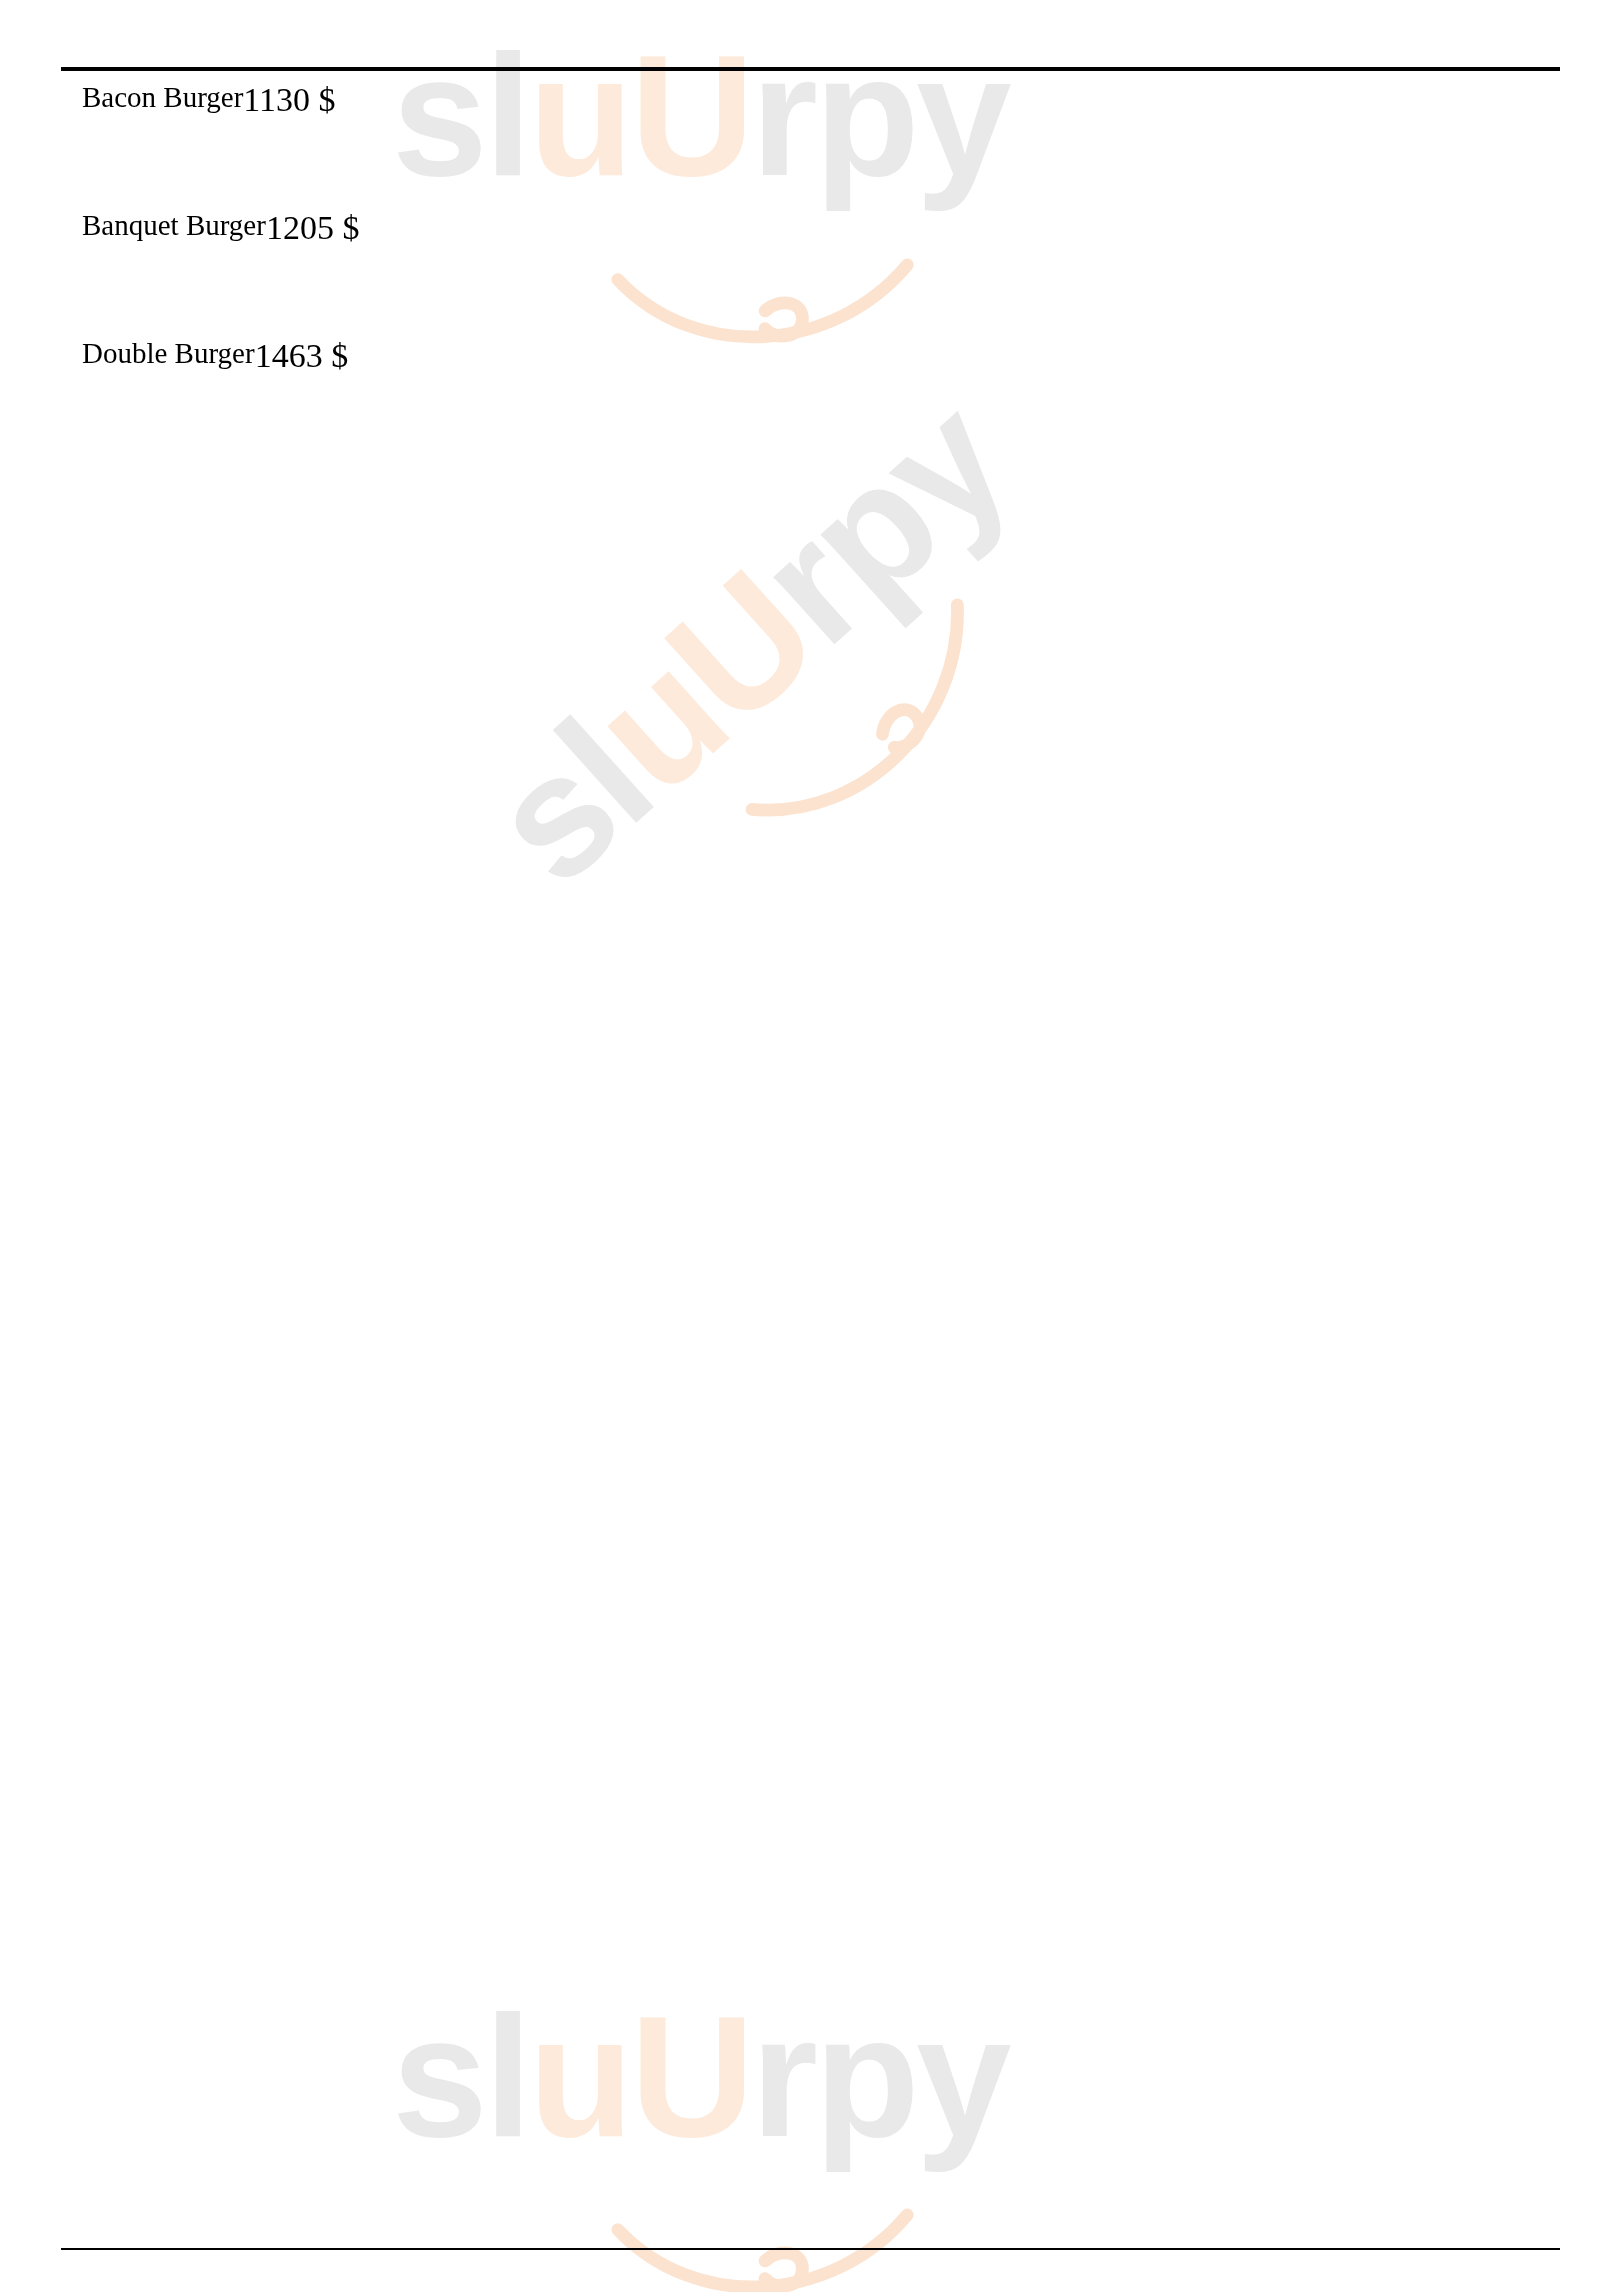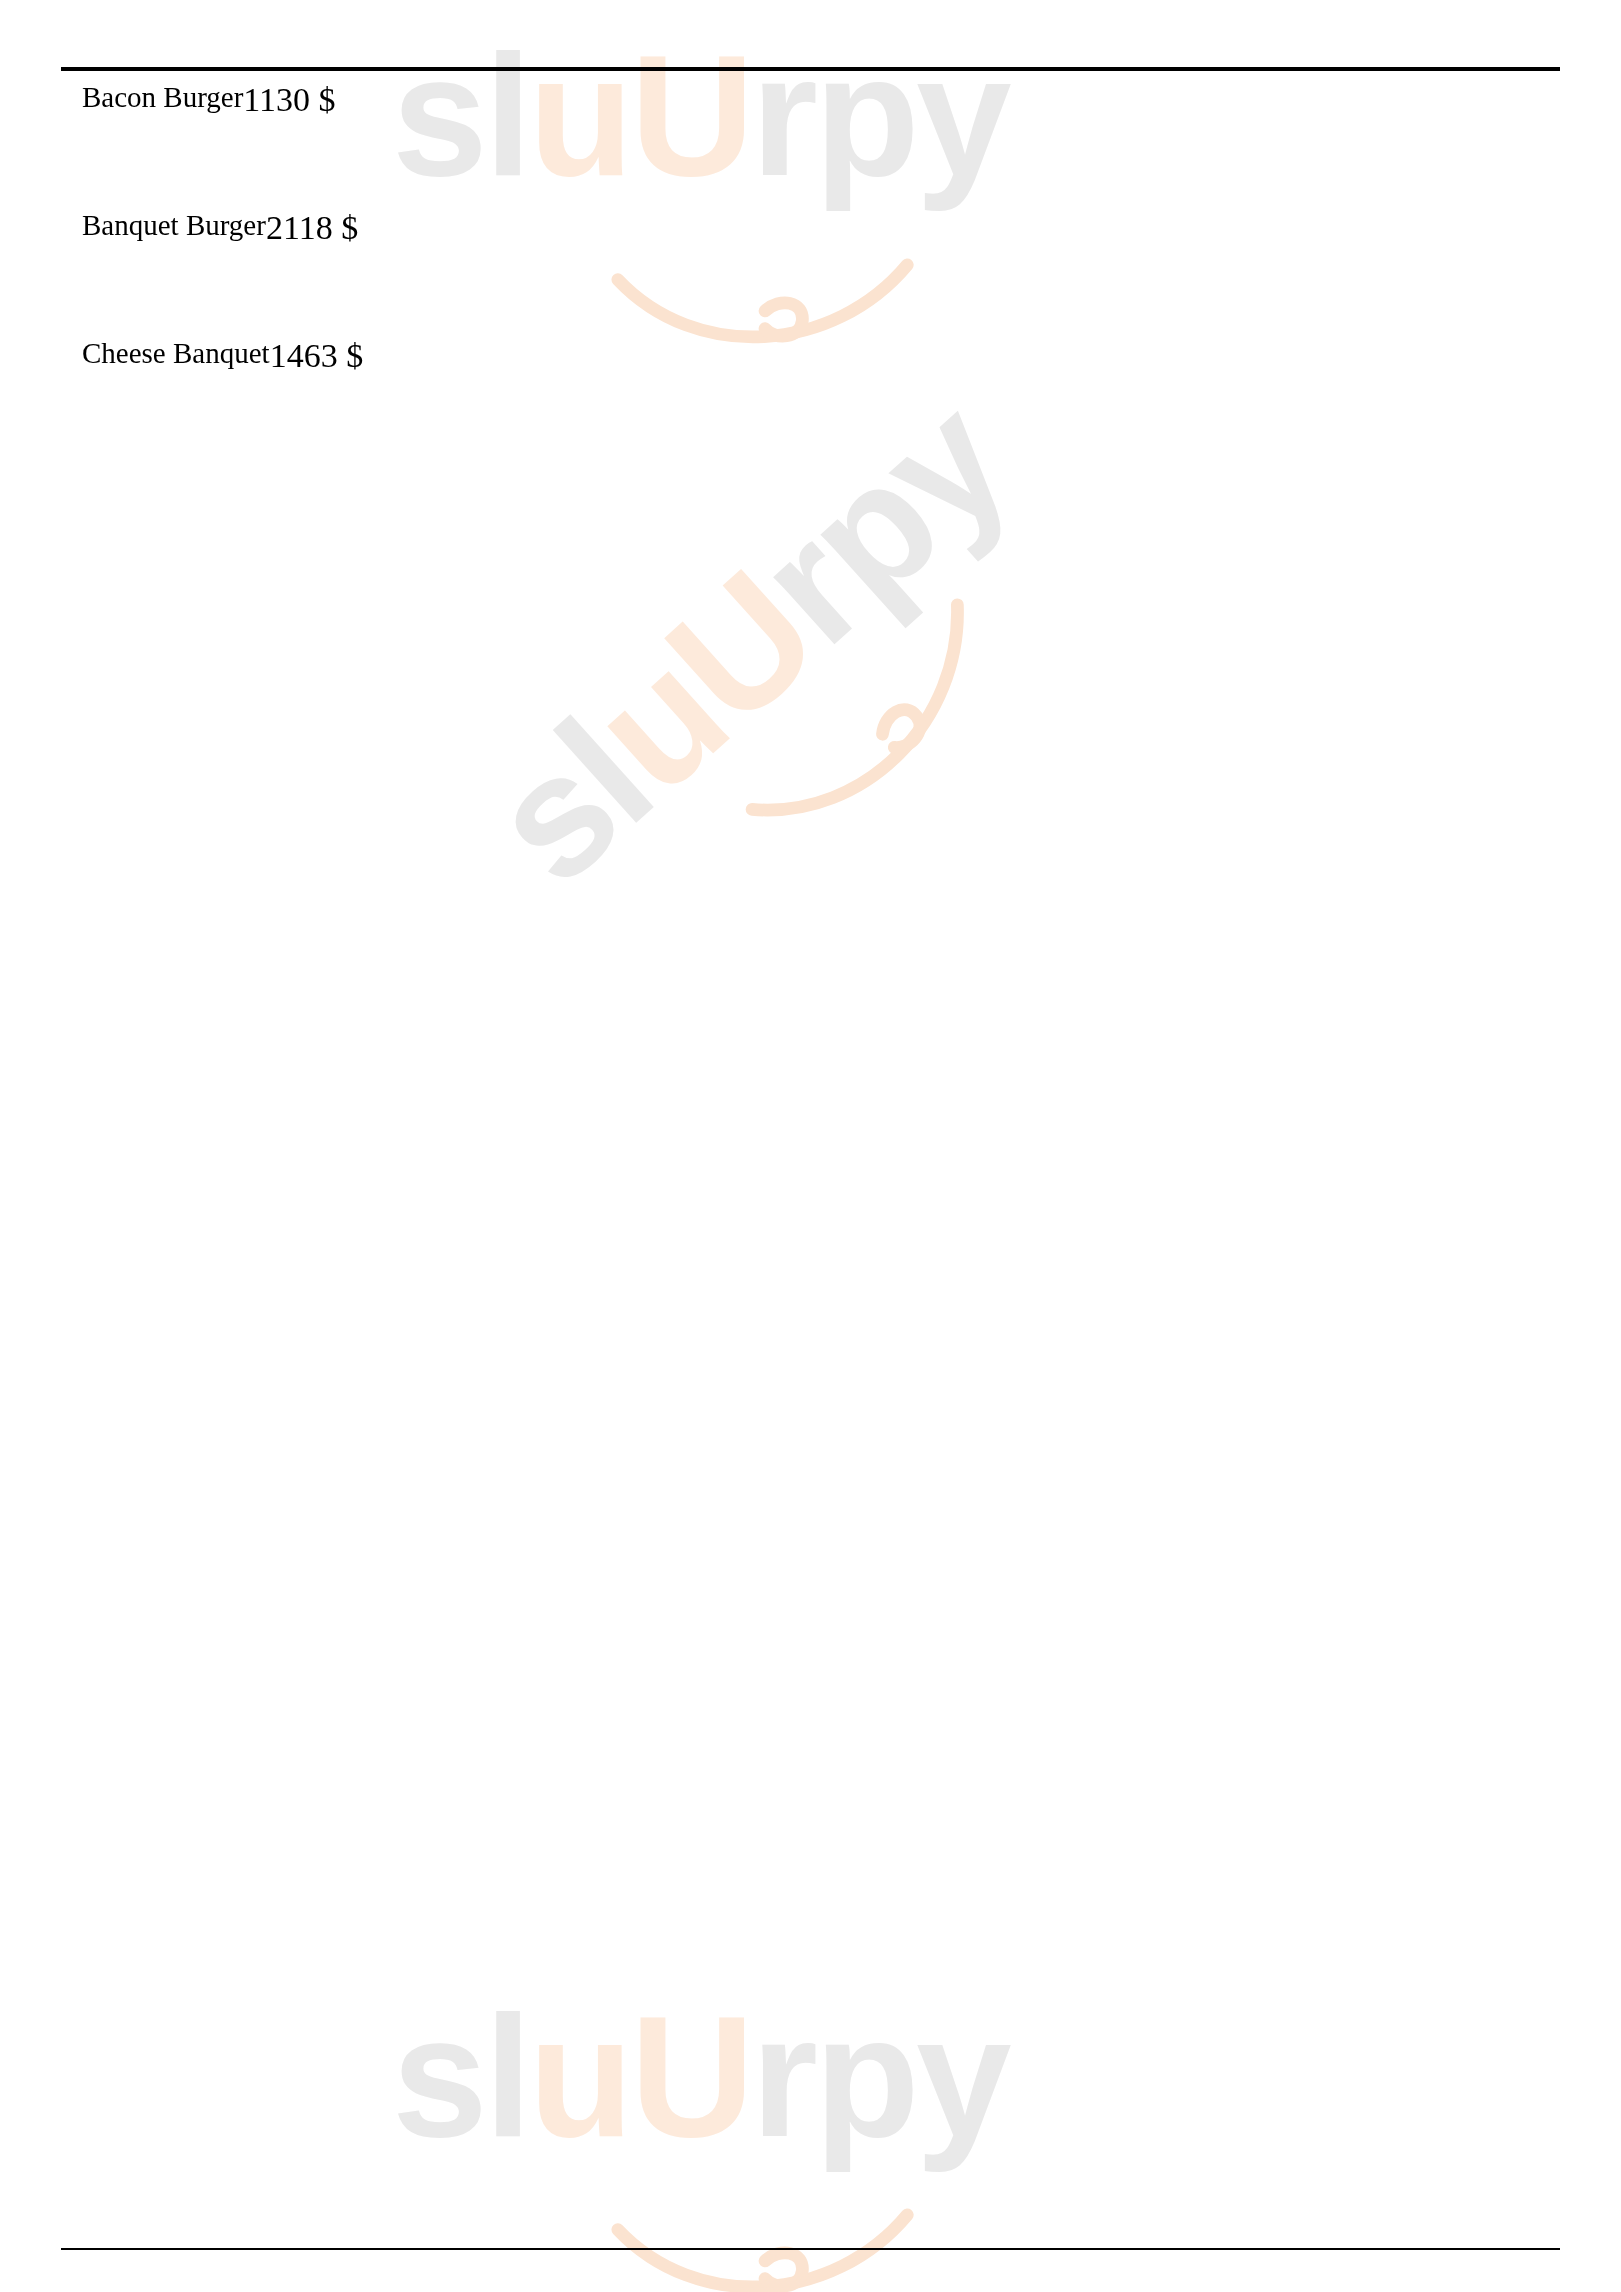--- a/index.html
+++ b/index.html
@@ -128,25 +128,25 @@
 
   <div class="menu-list">
 
     <div class="menu-row">
       <span class="item-name">Bacon Burger</span>
       <span class="item-price">1130 $</span>
     </div>
 
     <div class="menu-row">
       <span class="item-name">Banquet Burger</span>
-      <span class="item-price">2118 $</span>
+      <span class="item-price">1205 $</span>
     </div>
 
 
     <div class="menu-row">
-      <span class="item-name">Cheese Banquet</span>
+      <span class="item-name">Double Burger</span>
       <span class="item-price">1463 $</span>
     </div>
 
 
   </div>
 </div>
 
 
 </body></html>

